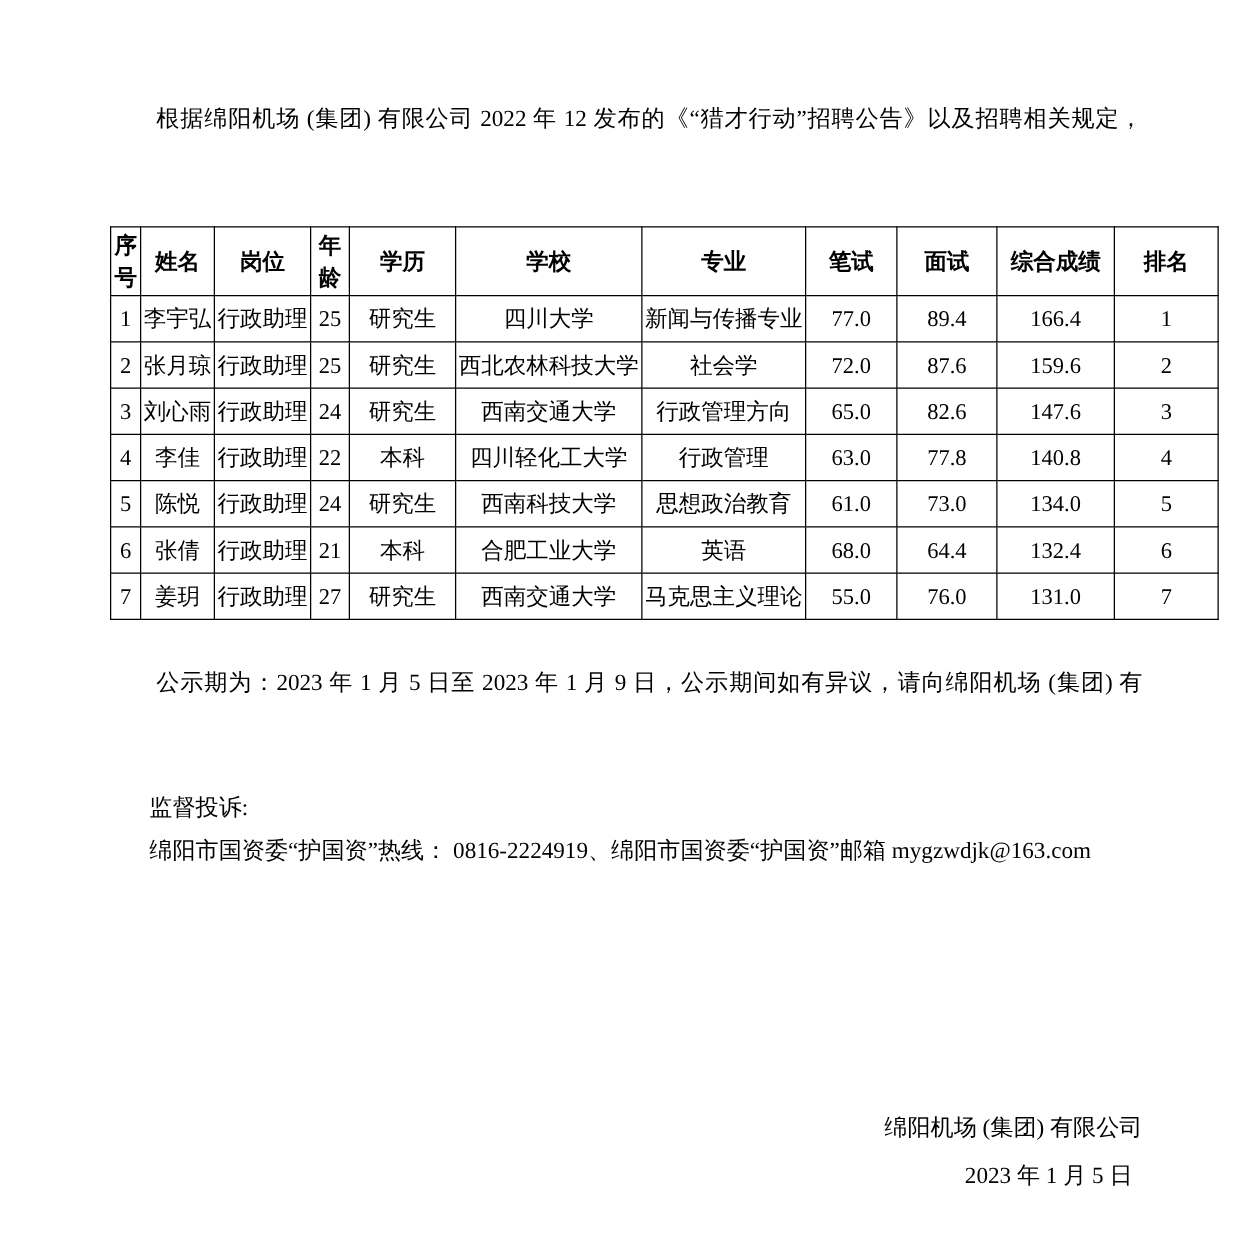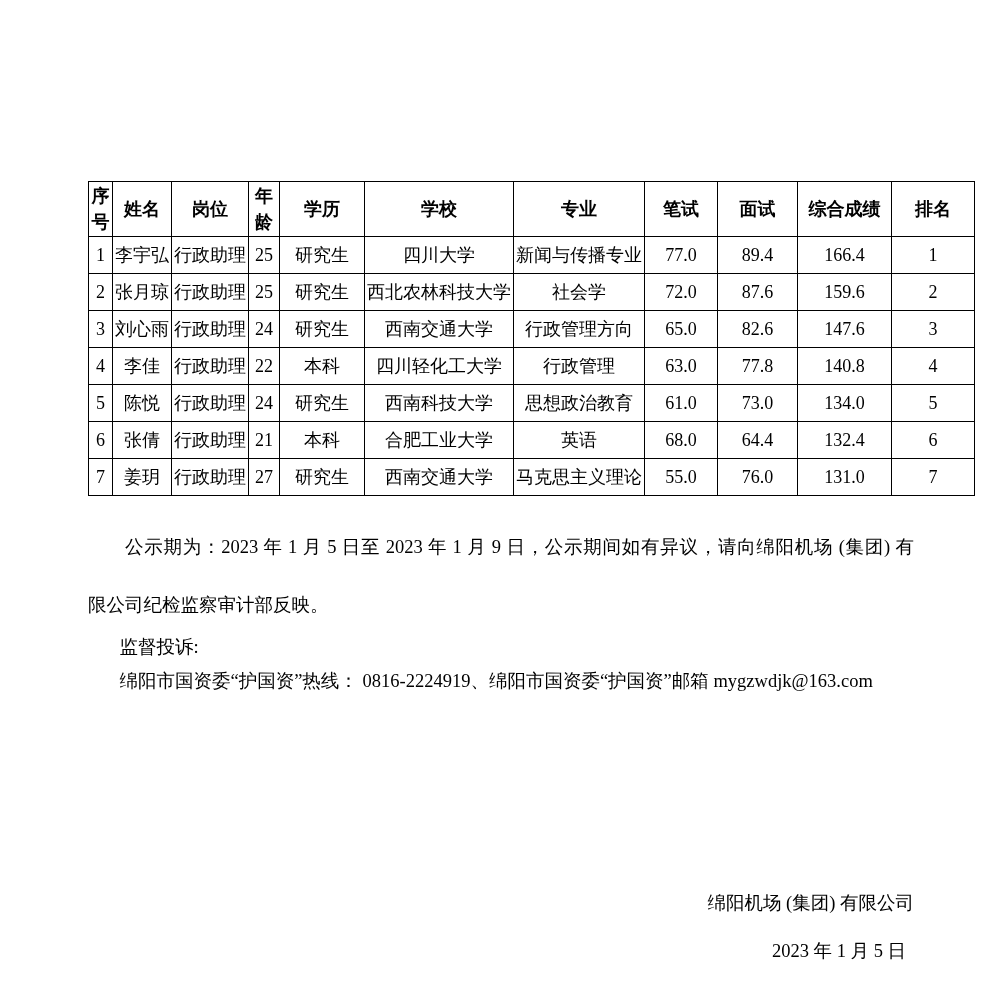--- a/index.html
+++ b/index.html
@@ -60,28 +60,29 @@
   }
   .signature {
     position: absolute;
     top: 840px;
     left: 88px;
     width: 826px;
     text-align: right;
     font-size: 18.5px;
   }
   .sig-company { line-height: 30px; margin-top: 48px; }
-  .sig-date { line-height: 30px; margin-top: 18px; padding-right: 8px; }
+  .sig-date { line-height: 30px; margin-top: 8px; padding-right: 8px; }
 </style>
 </head>
 <body>
 
 <div class="page">
 
   <div class="para intro">
+    <div class="fill indent">根据绵阳机场 (集团) 有限公司 2022 年 12 发布的《“猎才行动”招聘公告》以及招聘相关规定，</div>
   </div>
 
   <table class="results">
     <colgroup>
       <col style="width:24px">
         <col style="width:51px">
         <col style="width:70px">
         <col style="width:31px">
       <col style="width:85px">
         <col style="width:124px">
@@ -196,21 +197,20 @@
           <td>55.0</td>
           <td>76.0</td>
           <td>131.0</td>
           <td>7</td>
         </tr>
       </tbody>
   </table>
 
   <div class="para notice">
     <div class="fill indent">公示期为：2023 年 1 月 5 日至 2023 年 1 月 9 日，公示期间如有异议，请向绵阳机场 (集团) 有</div>
-    <div class="wrapline">限公司纪检监察审计部反映。</div>
   </div>
 
   <div class="para contacts">
     <div class="line cindent">监督投诉:</div>
     <div class="line cindent">绵阳市国资委“护国资”热线： 0816-2224919、绵阳市国资委“护国资”邮箱 mygzwdjk@163.com</div>
   </div>
 
   <div class="signature">
     <div class="sig-company">绵阳机场 (集团) 有限公司</div>
     <div class="sig-date">2023 年 1 月 5 日</div>

